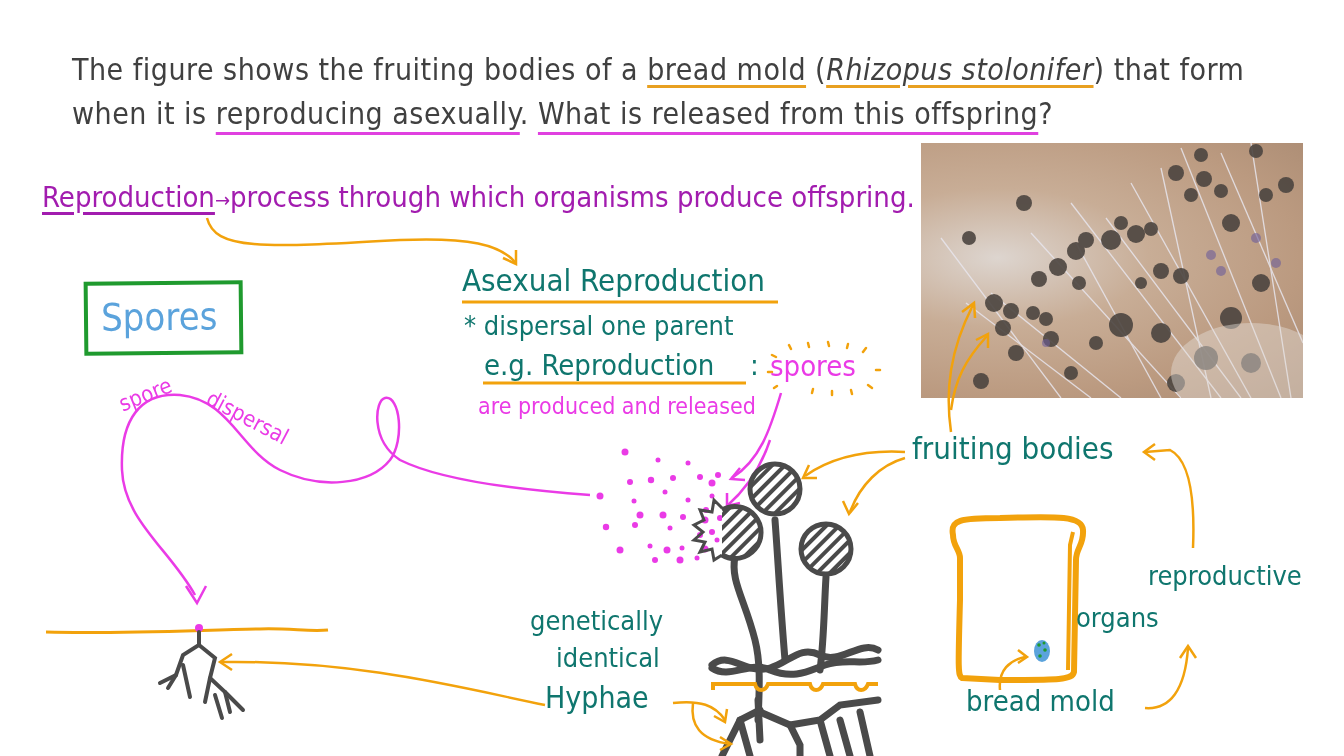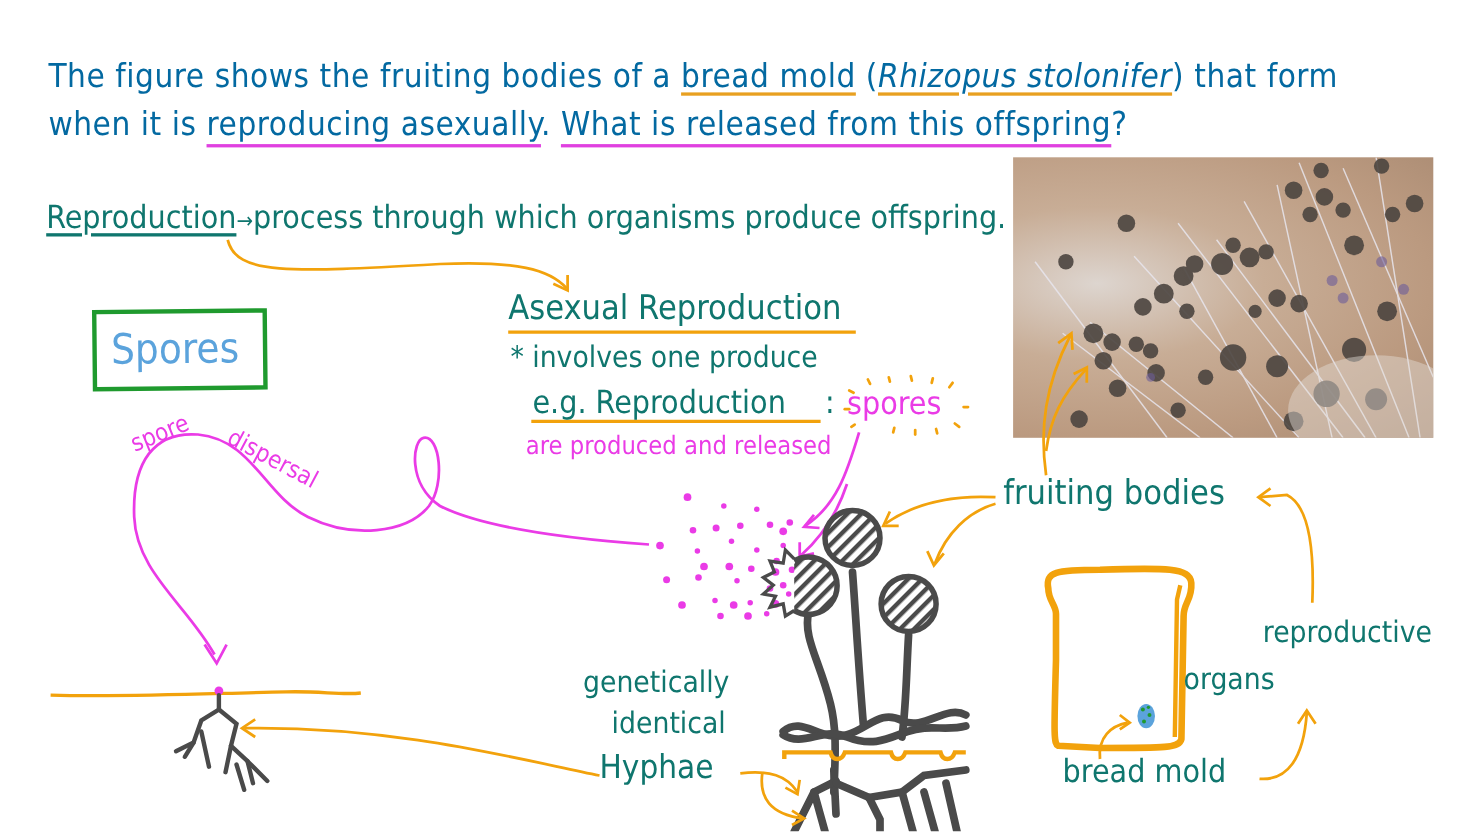--- a/index.html
+++ b/index.html
@@ -1,23 +1,23 @@
 <!DOCTYPE html>
 <html><head>
   <meta charset="utf-8">
   <style>
     html, body { margin: 0; padding: 0; background: #ffffff; }
     body { width: 1344px; height: 756px; position: relative; overflow: hidden;
            font-family: "DejaVu Sans", sans-serif; }
     .abs { position: absolute; white-space: nowrap; }
     .hand { font-family: "DejaVu Sans Condensed", "DejaVu Sans", sans-serif; font-stretch: condensed; }
-    .q { color: #0369a1; font-size: 30px; letter-spacing: 0.5px; }
+    .q { color: #404040; font-size: 30px; letter-spacing: 0.5px; margin-left: 28px; }
     .u-or { text-decoration: underline; text-decoration-color: #e8a020; text-decoration-thickness: 3px; text-underline-offset: 5px; }
     .u-pk { text-decoration: underline; text-decoration-color: #e040e0; text-decoration-thickness: 3px; text-underline-offset: 8px; }
-    .green { color: #0f766e; text-align: center; }
+    .green { color: #a21caf; text-align: center; }
     .orange { color: #0f766e; }
     .pink { color: #ea3be6; }
     .blue { color: #5ba3dc; }
     svg.layer { position: absolute; left: 0; top: 0; }
     .photo { position: absolute; left: 921px; top: 143px; width: 382px; height: 255px;
              background: radial-gradient(ellipse at 20% 45%, #ddd5cf 0%, #c8ad96 35%, #bb9a80 70%, #a98a72 100%);
              overflow: hidden; }
   </style>
 </head>
 <body>
@@ -252,21 +252,21 @@
         <circle cx="1045" cy="650" r="1.8"></circle>
         <circle cx="1040" cy="656" r="1.8"></circle>
         <circle cx="1044" cy="643" r="1.5"></circle>
       </g>
     <path d="M1000 690 C 998 670, 1010 660, 1025 657" fill="none" stroke="#f2a20c" stroke-width="2.5"></path>
     <path d="M1018 650 L1027 657 L1018 663" fill="none" stroke="#f2a20c" stroke-width="2.5"></path>
   </g>
 </svg>
 
 <div class="abs hand orange" style="left:462px; top:262px; font-size:31px;">Asexual Reproduction</div>
-<div class="abs hand orange" style="left:464px; top:310px; font-size:27px;">* involves one produce</div>
+<div class="abs hand orange" style="left:464px; top:310px; font-size:27px;">* dispersal one parent</div>
 <div class="abs hand orange" style="left:484px; top:348px; font-size:29px;">e.g. Reproduction</div>
 <div class="abs hand orange" style="left:750px; top:348px; font-size:29px;">:</div>
 <div class="abs hand pink" style="left:770px; top:349px; font-size:29px;">spores</div>
 <div class="abs hand pink" style="left:478px; top:393px; font-size:23px;">are produced and released</div>
 
 <div class="abs" style="left:84px; top:281px; width:159px; height:74px; border:4px solid #1f9a2e; box-sizing:border-box; transform:rotate(-0.6deg);">
   <div class="hand blue" style="position:absolute; left:13px; top:10px; font-size:38px;">Spores</div>
 </div>
 
 <div class="abs hand pink" style="left:118px; top:382px; font-size:22px; transform:rotate(-22deg);">spore</div>

